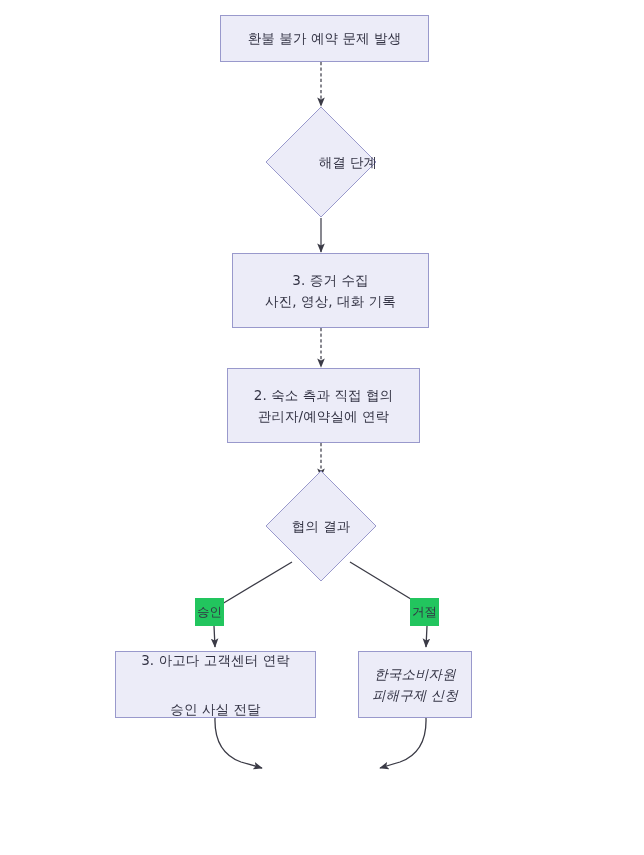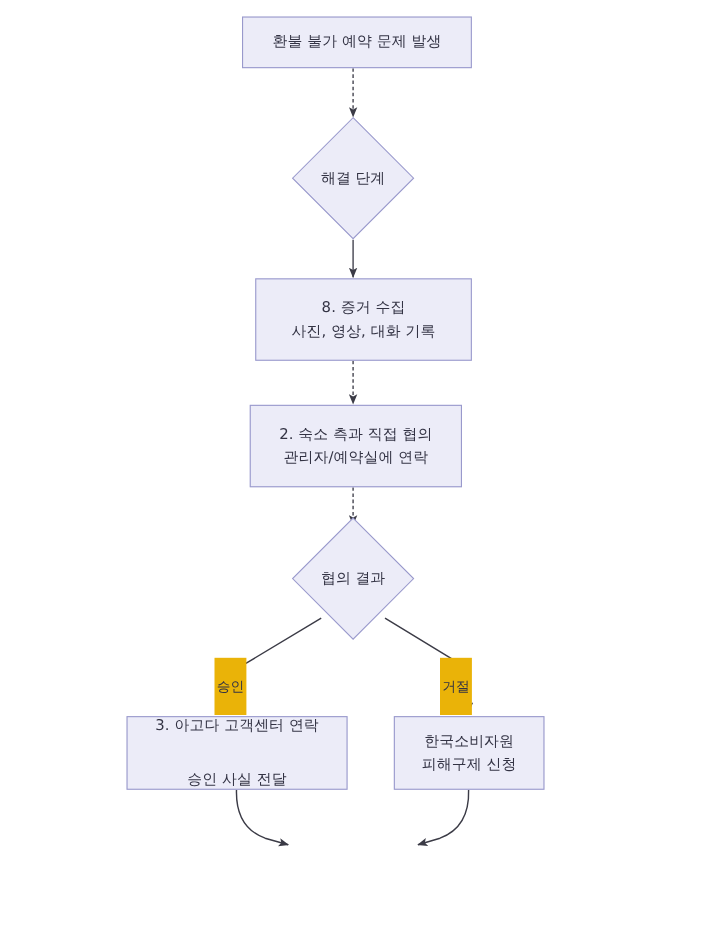--- a/index.html
+++ b/index.html
@@ -62,25 +62,25 @@
     position: relative;
     z-index: 2;
     color: #333344;
     font-size: 13.5px;
     line-height: 20px;
     text-align: center;
     white-space: nowrap;
   }
   .edge-label {
     position: absolute;
-    background: #eab308;
+    background: #22c55e;
     color: #333344;
     font-size: 12.5px;
     line-height: 16px;
-    padding: 18px 2px;
+    padding: 6px 2px;
     white-space: nowrap;
     text-align: right;
   }
 </style>
 </head>
 <body>
 
 <div id="flowchart-canvas">
 
   <svg id="edge-layer" viewBox="0 0 644 855" xmlns="http://www.w3.org/2000/svg">
@@ -104,52 +104,52 @@
 
     <path d="M 215,718 Q 214,752 241,762 L 262,768" fill="none" stroke="#3b3b46" stroke-width="1.3" marker-end="url(#arrowhead)"></path>
 
     <path d="M 426,718 Q 427,752 400,762 L 380,768" fill="none" stroke="#3b3b46" stroke-width="1.3" marker-end="url(#arrowhead)"></path>
   </svg>
 
   <div class="node node-box" style="left:220px; top:15px; width:209px; height:47px;">
     <div class="node-label">환불 불가 예약 문제 발생</div>
   </div>
 
-  <div class="diamond-wrap" style="left:265px; top:106px; width:112px; height:112px;">
+  <div class="diamond-wrap" style="left:265px; top:106px; width:112px; height:112px;justify-content:flex-end;">
     <svg class="diamond-shape" viewBox="0 0 112 112" xmlns="http://www.w3.org/2000/svg" preserveAspectRatio="none">
       <polygon points="56,1 111,56 56,111 1,56" fill="#ececf8" stroke="#9999cc" stroke-width="1"></polygon>
     </svg>
     <div class="diamond-text">해결 단계</div>
   </div>
 
   <div class="node node-box" style="left:232px; top:253px; width:197px; height:75px;">
-    <div class="node-label">8. 증거 수집</div>
+    <div class="node-label">3. 증거 수집</div>
     <div class="node-label">사진, 영상, 대화 기록</div>
   </div>
 
   <div class="node node-box" style="left:227px; top:368px; width:193px; height:75px;">
     <div class="node-label">2. 숙소 측과 직접 협의</div>
     <div class="node-label">관리자/예약실에 연락</div>
   </div>
 
   <div class="diamond-wrap" style="left:265px; top:470px; width:112px; height:112px;">
     <svg class="diamond-shape" viewBox="0 0 112 112" xmlns="http://www.w3.org/2000/svg" preserveAspectRatio="none">
       <polygon points="56,1 111,56 56,111 1,56" fill="#ececf8" stroke="#9999cc" stroke-width="1"></polygon>
     </svg>
     <div class="diamond-text">협의 결과</div>
   </div>
 
   <div class="edge-label" style="left:195px; top:598px;">승인</div>
 
-  <div class="edge-label" style="left:400px; top:598px;">거절</div>
+  <div class="edge-label" style="left:410px; top:598px;">거절</div>
 
   <div class="node node-box" style="left:115px; top:651px; width:201px; height:67px;gap:28px;">
     <div class="node-label">3. 아고다 고객센터 연락</div>
     <div class="node-label">승인 사실 전달</div>
   </div>
 
-  <div class="node node-box" style="left:358px; top:651px; width:137px; height:67px;">
+  <div class="node node-box" style="left:358px; top:651px; width:114px; height:67px;font-style:italic;">
     <div class="node-label">한국소비자원</div>
     <div class="node-label">피해구제 신청</div>
   </div>
 
 
 </div>
 
 </body></html>

